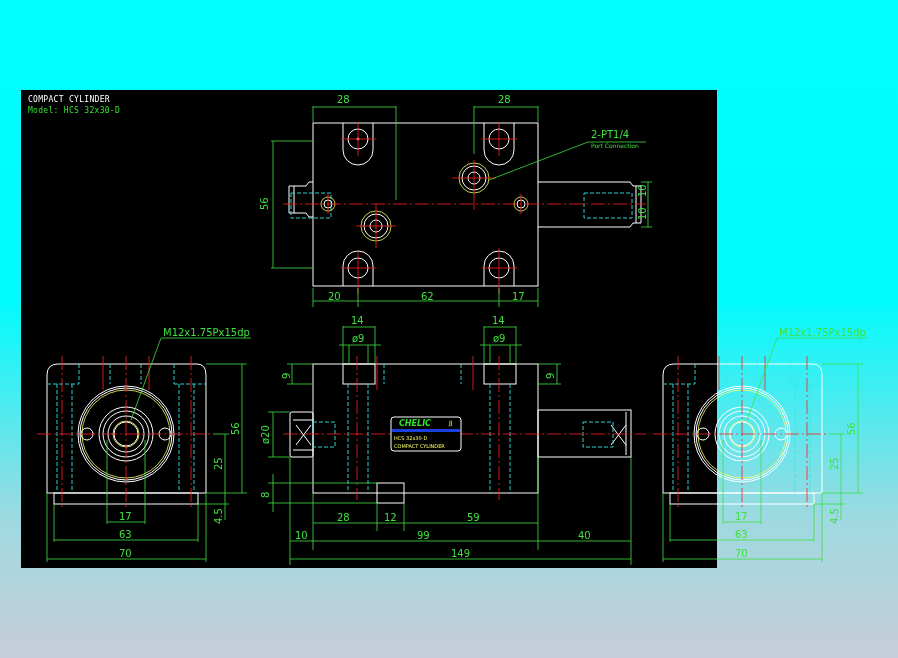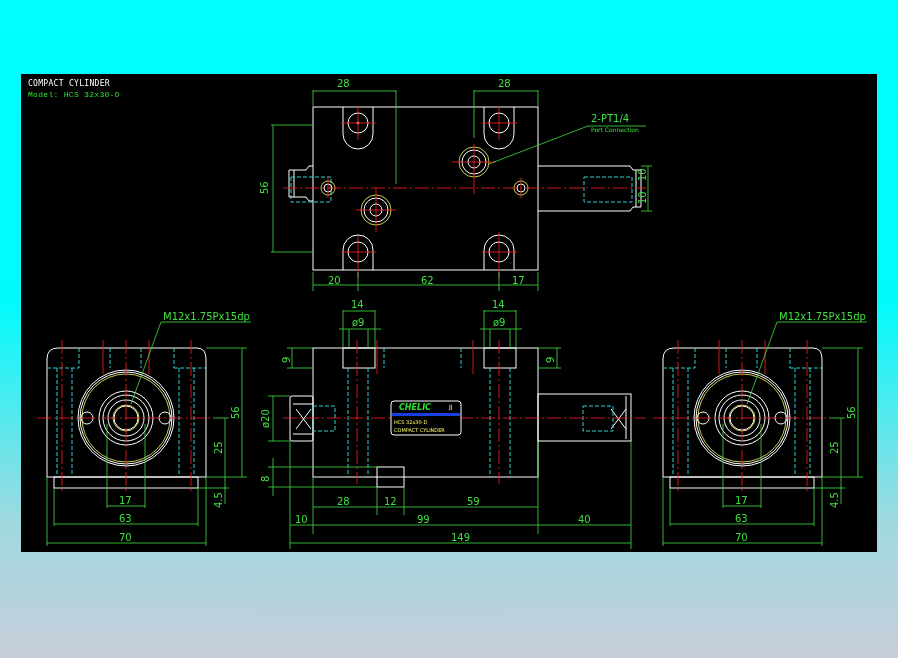--- a/index.html
+++ b/index.html
@@ -3,27 +3,27 @@
 <meta charset="utf-8">
 <style>
   html, body { margin: 0; padding: 0; }
   body {
     width: 898px; height: 658px; overflow: hidden;
     background: linear-gradient(to bottom, #00ffff 0px, #00fbfd 300px, #9fd9e0 520px, #c7cdd9 658px);
     font-family: "DejaVu Sans Mono", monospace;
     position: relative;
   }
   #canvas {
-    position: absolute; left: 21px; top: 74px; width: 856px; height: 478px;
+    position: absolute; left: 21px; top: 90px; width: 696px; height: 478px;
     background: #000;
   }
   #canvas svg { position: absolute; left: 0; top: 0; }
   .title-block { position: absolute; left: 7px; top: 4px; font-size: 8px; line-height: 11px; letter-spacing: 0.3px; }
   .title-main { color: #ffffff; }
-  .title-model { color: #33e133; font-family: Liberation Mono, monospace; }
+  .title-model { color: #33e133; }
   svg text { font-family: "DejaVu Sans", sans-serif; }
   .dim { fill: #3fe03f; font-size: 10px; }
   .dim-small { fill: #3fe03f; font-size: 6px; }
   .w { stroke: #ffffff; fill: none; stroke-width: 1; }
   .g { stroke: #3fe03f; fill: none; stroke-width: 0.8; }
   .r { stroke: #ff2020; fill: none; stroke-width: 0.8; stroke-dasharray: 14 3 2 3; }
   .rs { stroke: #ff2020; fill: none; stroke-width: 0.8; }
   .c { stroke: #33e6e6; fill: none; stroke-width: 0.9; stroke-dasharray: 4 2; }
   .y { stroke: #ffff66; fill: none; stroke-width: 0.8; }
 </style>

